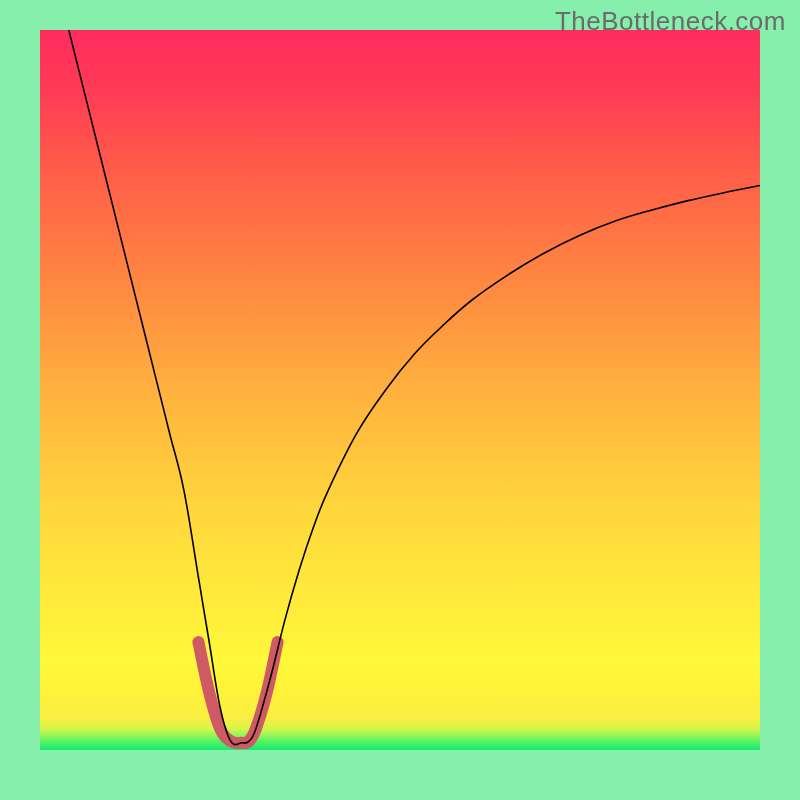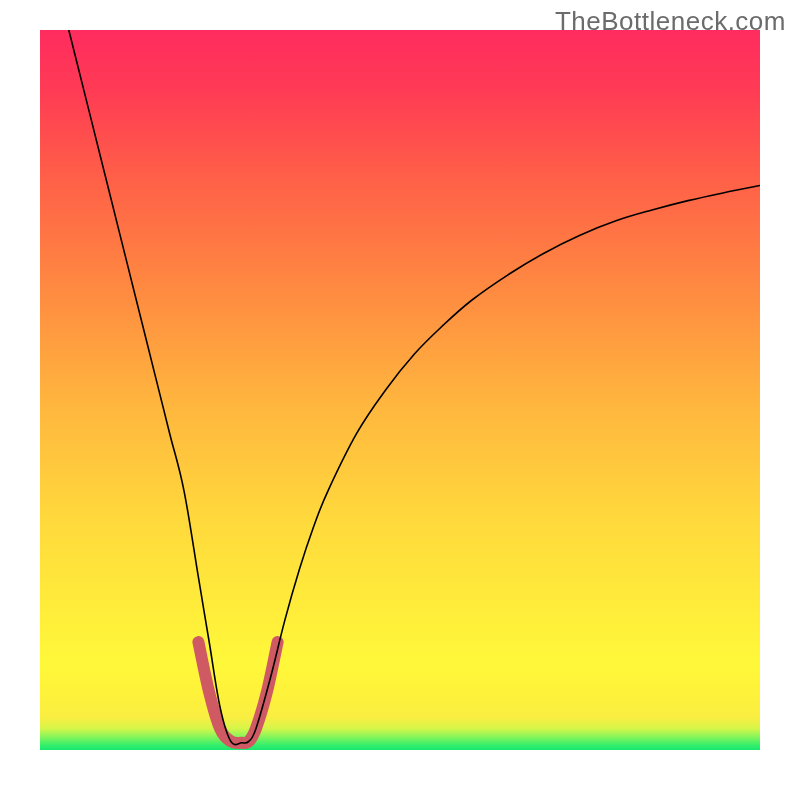--- a/index.html
+++ b/index.html
@@ -10,21 +10,21 @@
     background: #000;
     overflow: hidden;
     font-family: Arial, Helvetica, sans-serif;
   }
   .frame {
     position: absolute;
     left: 0;
     top: 0;
     width: 800px;
     height: 800px;
-    background: #ffffff;
+    background: #86efac;
   }
   .plot-area {
     position: absolute;
     left: 40px;
     top: 30px;
     width: 720px;
     height: 720px;
     
     background: linear-gradient(to top,
       #17e86f 0%,

